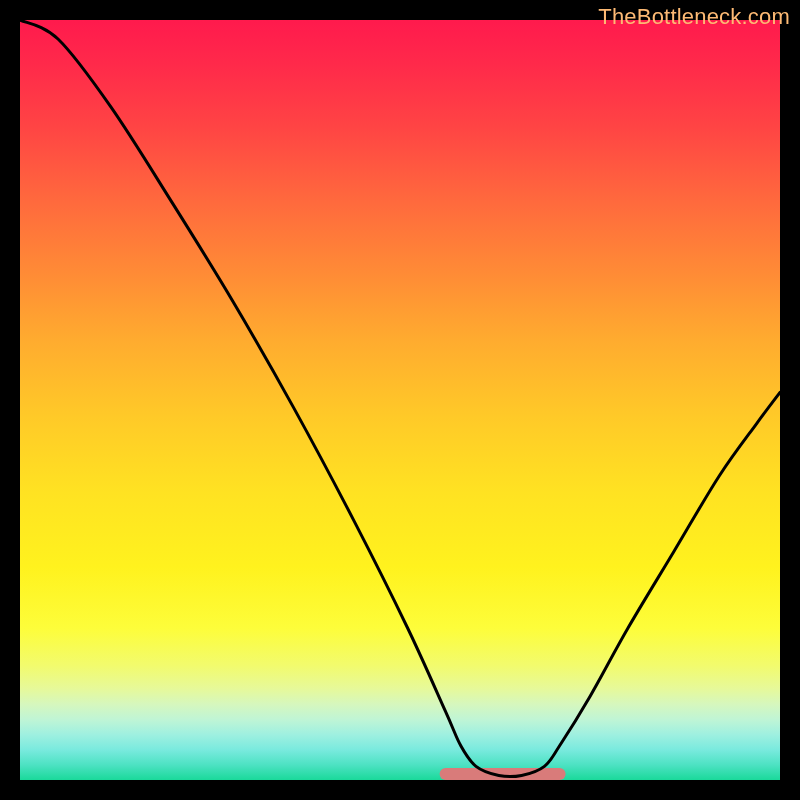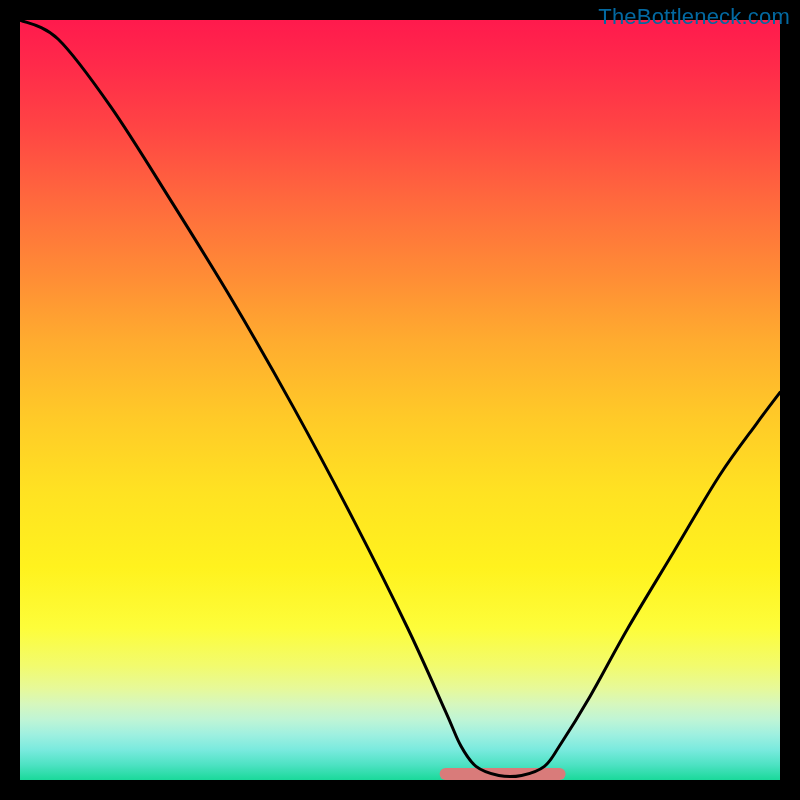--- a/index.html
+++ b/index.html
@@ -49,21 +49,21 @@
       #9ff0e0 94%,
       #7aeade 96%,
       #4de2c3 98%,
       #1ad99a 100%
     );
   }
   .watermark {
     position: absolute;
     top: 4px;
     right: 10px;
-    color: #0369a1;
+    color: #fdba74;
     font-size: 22px;
     font-weight: 500;
     letter-spacing: 0.2px;
     user-select: none;
   }
   svg.curve {
     position: absolute;
     inset: 0;
   }
 </style>

